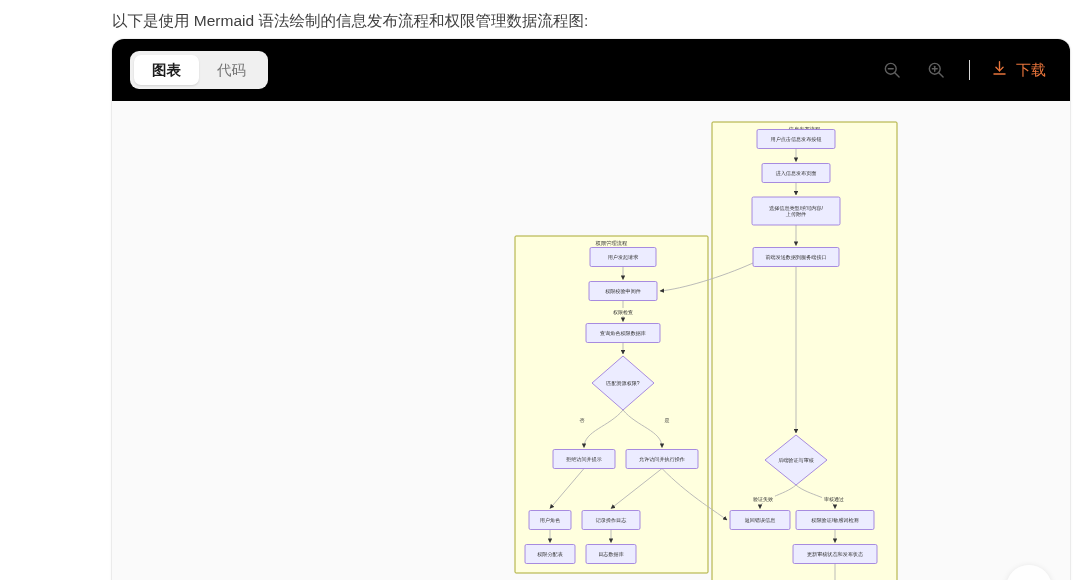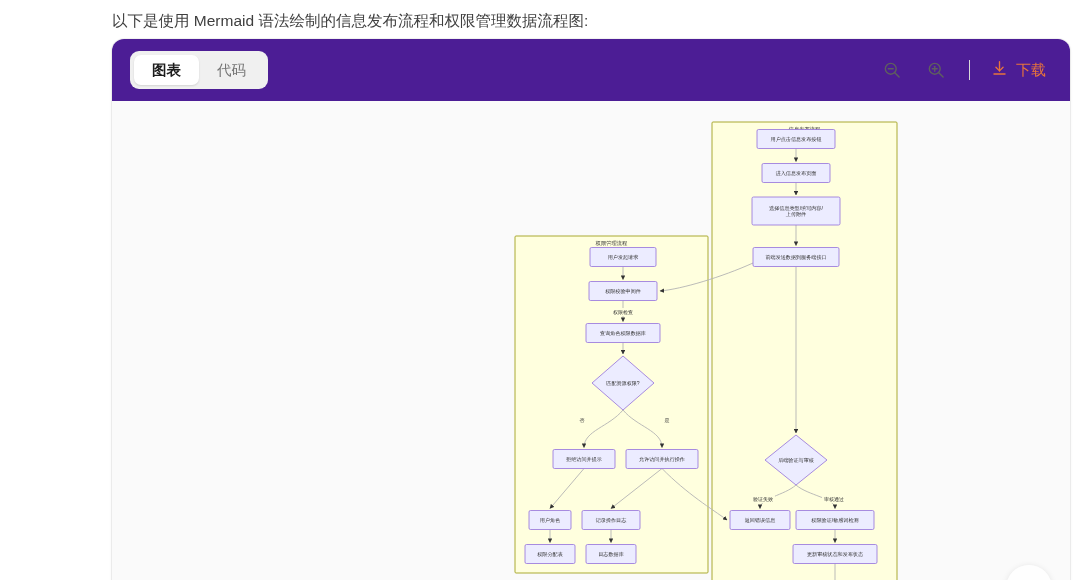--- a/index.html
+++ b/index.html
@@ -30,21 +30,21 @@
     left: 112px; top: 22px;
     width: 958px; height: 566px;
     background: #ffffff;
     border-radius: 12px;
     box-shadow: 0 1px 3px rgba(0,0,0,.10), 0 0 0 1px rgba(0,0,0,.045);
     overflow: hidden;
   }
   .viewer-header {
     position: relative;
     height: 62px;
-    background: #4c1d95;
+    background: #000000;
     display: flex;
     align-items: center;
     padding: 0 22px 0 18px;
     text-align: center;
   }
 
   
   .tabs {
     display: inline-flex;
     align-items: center;

